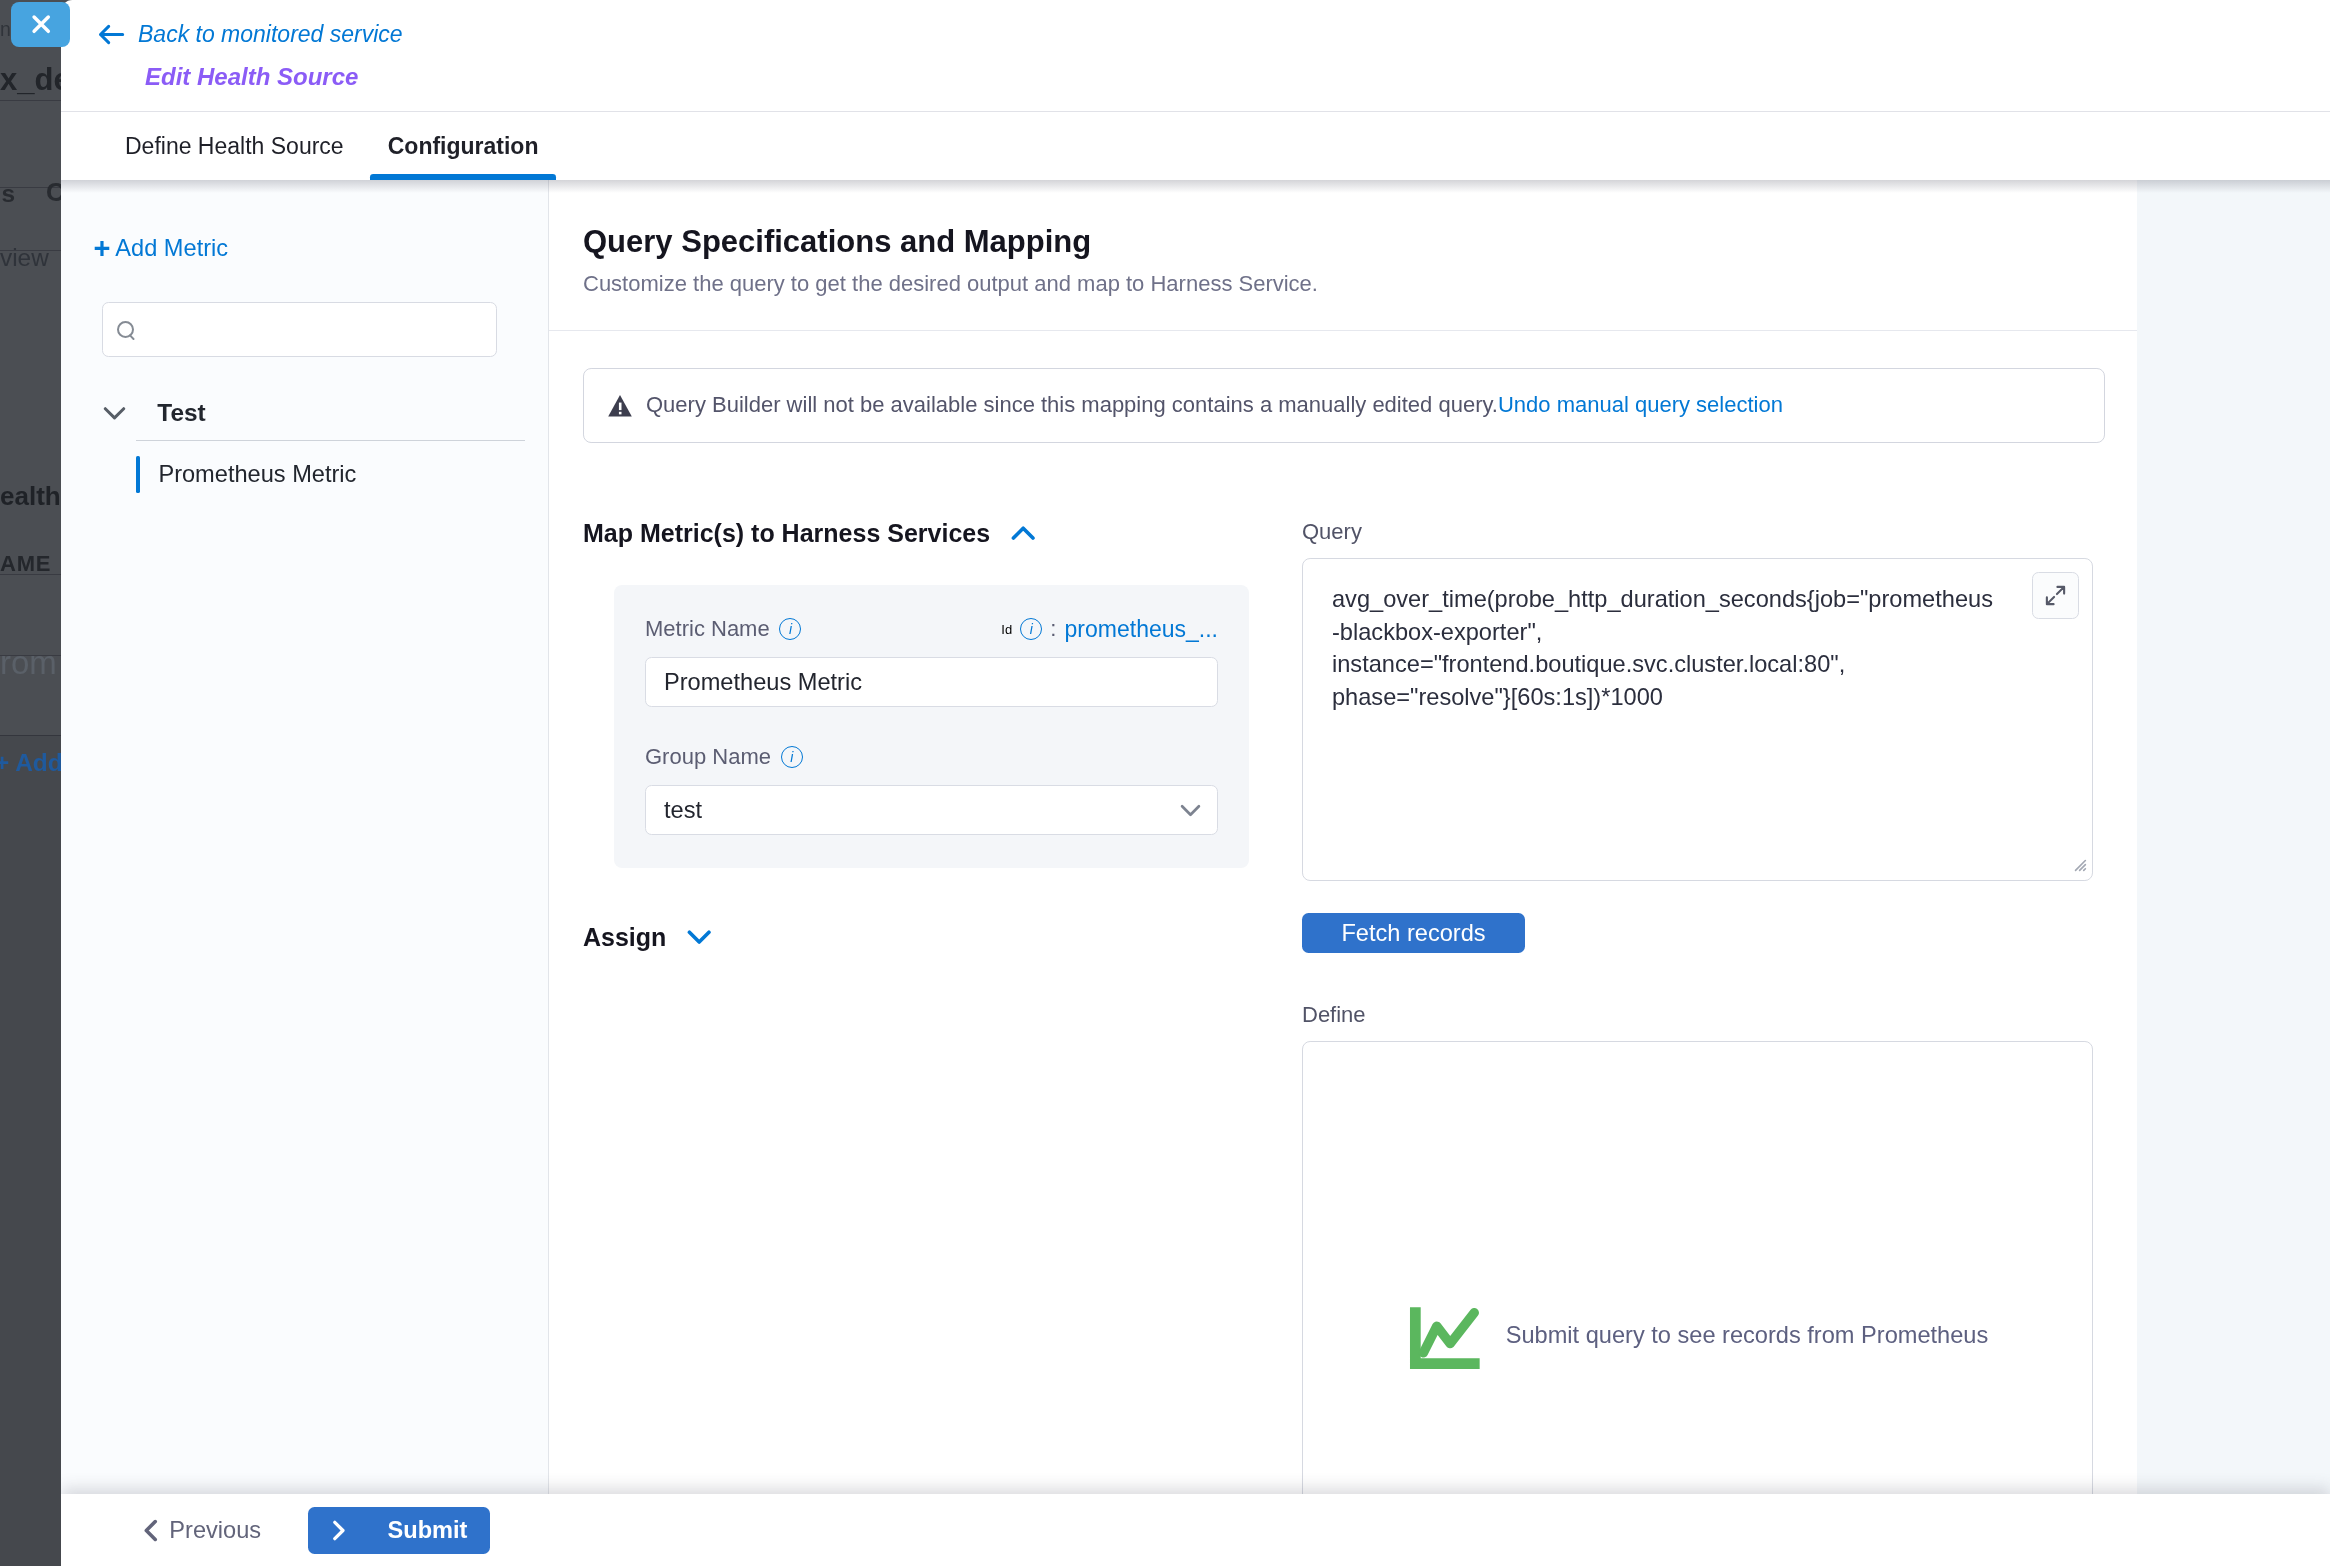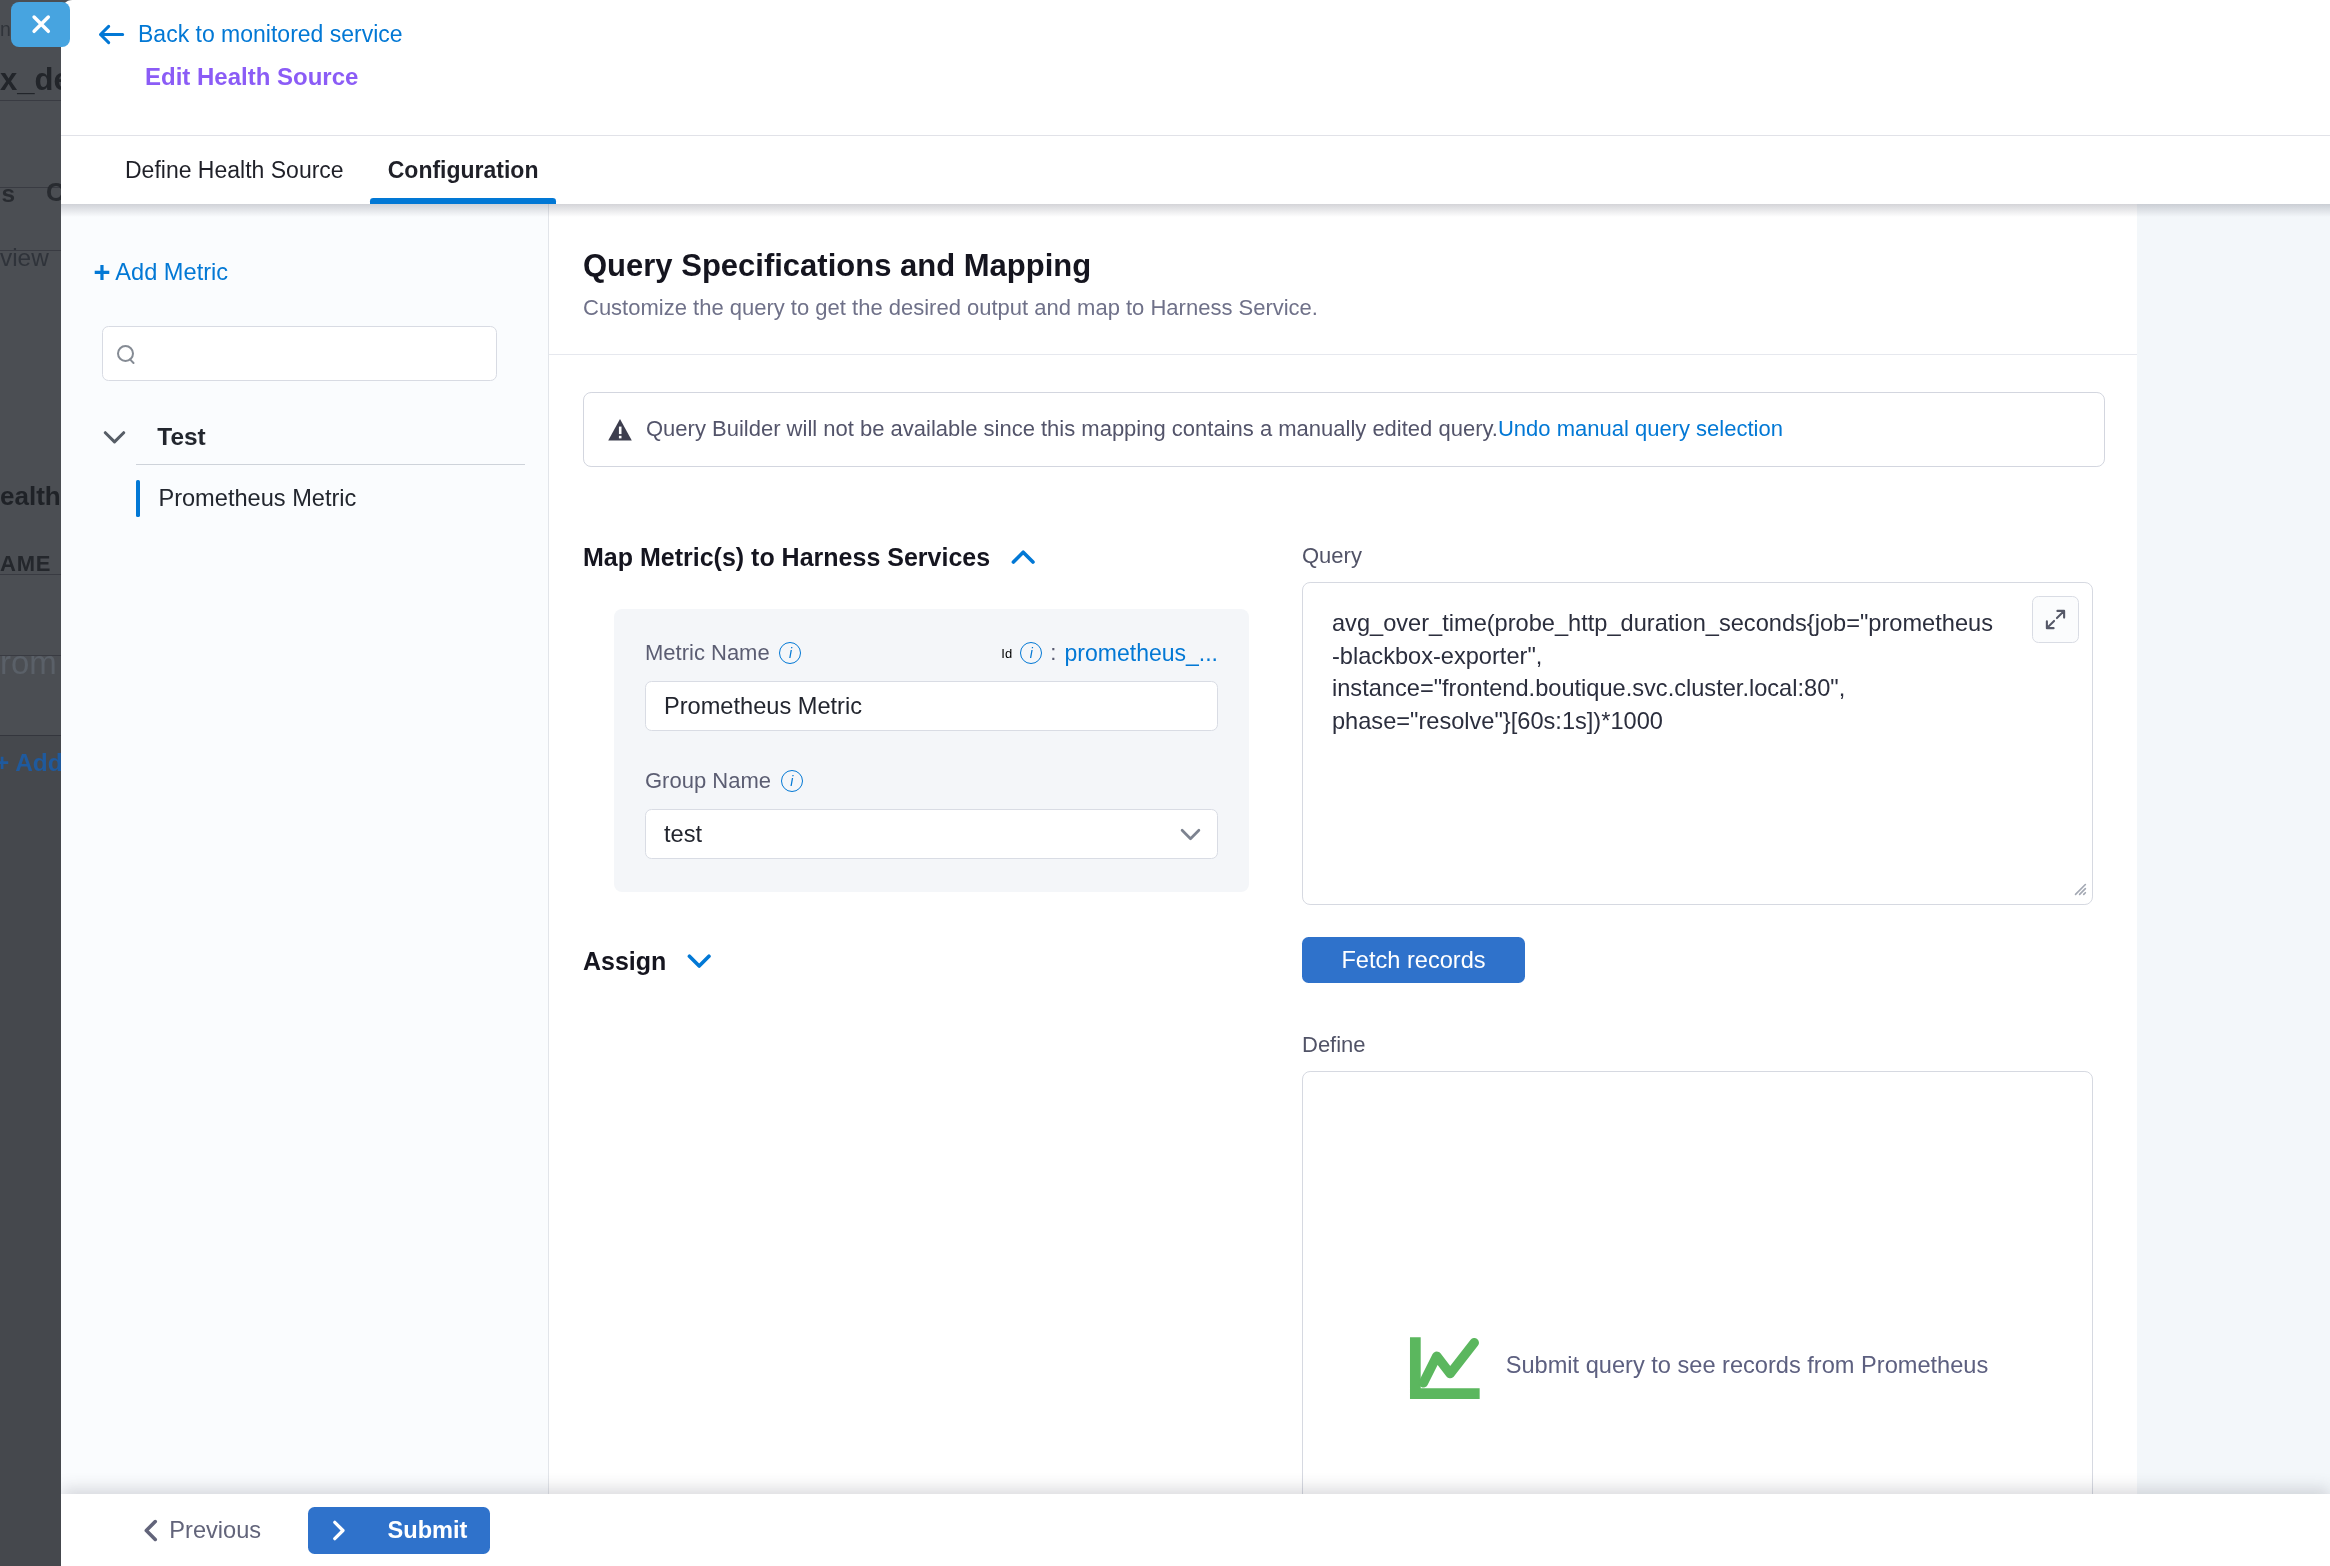--- a/index.html
+++ b/index.html
@@ -23,21 +23,21 @@
   .backdrop .shade-bottom { position:absolute; left:0; top:735px; width:73px; height:832px; background:rgba(0,0,0,0.07); }
 
   
   .close-btn { position:absolute; left:11.4px; top:1.6px; width:59px; height:45px; border-radius:8.1px;
     background:#47a4e0; display:flex; align-items:center; justify-content:center; z-index:30; cursor:pointer; }
 
   
   .modal { position:absolute; left:61px; top:0; right:0; bottom:0; background:#fff;
     border-top-left-radius:11.4px; overflow:hidden; display:flex; flex-direction:column; z-index:10; }
 
-  .modal-header { height:136px; padding:21px 0 0 36px; border-bottom:1.6px solid #e1e2e8; flex:none; }
+  .modal-header { height:112px; padding:21px 0 0 36px; border-bottom:1.6px solid #e1e2e8; flex:none;font-style:italic; }
   .back-row { display:flex; align-items:center; gap:13px; cursor:pointer; }
   .back-row span { font-size:23px; color:#0278d5; }
   .page-title { margin-top:14.6px; font-size:24px; font-weight:bold; color:#8b5cf6;margin-left:48px; }
 
   .tab-bar { height:68px; flex:none; display:flex; align-items:stretch; padding-left:46px; }
   .tab { position:relative; display:flex; align-items:center; padding:0 18px; font-size:23px; color:#1f2028; cursor:pointer; }
   .tab + .tab { margin-left:8.1px; }
   .tab.active { font-weight:bold; }
   .tab.active::after { content:""; position:absolute; left:0; right:0; bottom:0; height:6.5px;
     background:#0278d5; border-radius:3.3px 3.3px 0 0; }
@@ -102,21 +102,21 @@
   .assign-row .t { font-size:25px; font-weight:bold; color:#15151f; }
 
   .right-col { margin-left:53px; width:792px; flex:none; }
   .mini-label { font-size:22px; color:#515367; }
   .query-box { position:relative; margin-top:13px; width:791px; height:323px; border:1.6px solid #d6d9e1;
     border-radius:8.1px; background:#fff; padding:24.4px 93px 0 29px; }
   .query-text { font-size:23.6px; line-height:32.5px; color:#2b2e3d; white-space:pre-wrap; overflow-wrap:break-word; }
   .expand-btn { position:absolute; top:13px; right:13px; width:47px; height:47px; border:1.6px solid #d9dce4;
     border-radius:6.5px; background:#fbfcfd; display:flex; align-items:center; justify-content:center; cursor:pointer; }
   .resize-handle { position:absolute; right:4.9px; bottom:4.9px; cursor:nwse-resize; }
-  .fetch-btn { margin-top:32.5px; width:223px; height:46px; background:#2f72cb; border:none; border-radius:6.5px;
+  .fetch-btn { margin-top:32.5px; width:223px; height:40px; background:#2f72cb; border:none; border-radius:6.5px;
     color:#fff; font-size:23.6px; font-family:"Liberation Sans", sans-serif; cursor:pointer; }
   .records-label { margin-top:49px; }
   .records-box { position:relative; margin-top:13px; width:791px; height:536px; border:1.6px solid #d6d9e1;
     border-radius:8.1px; background:#fff; }
   .empty-state { position:absolute; left:0; right:0; top:260px; display:flex; align-items:center; justify-content:center; gap:18px; }
   .empty-state .msg { font-size:23.6px; color:#5d6080; }
 
   .spacer-col { width:193px; flex:none; background:#f3f7fa; }
 
   

